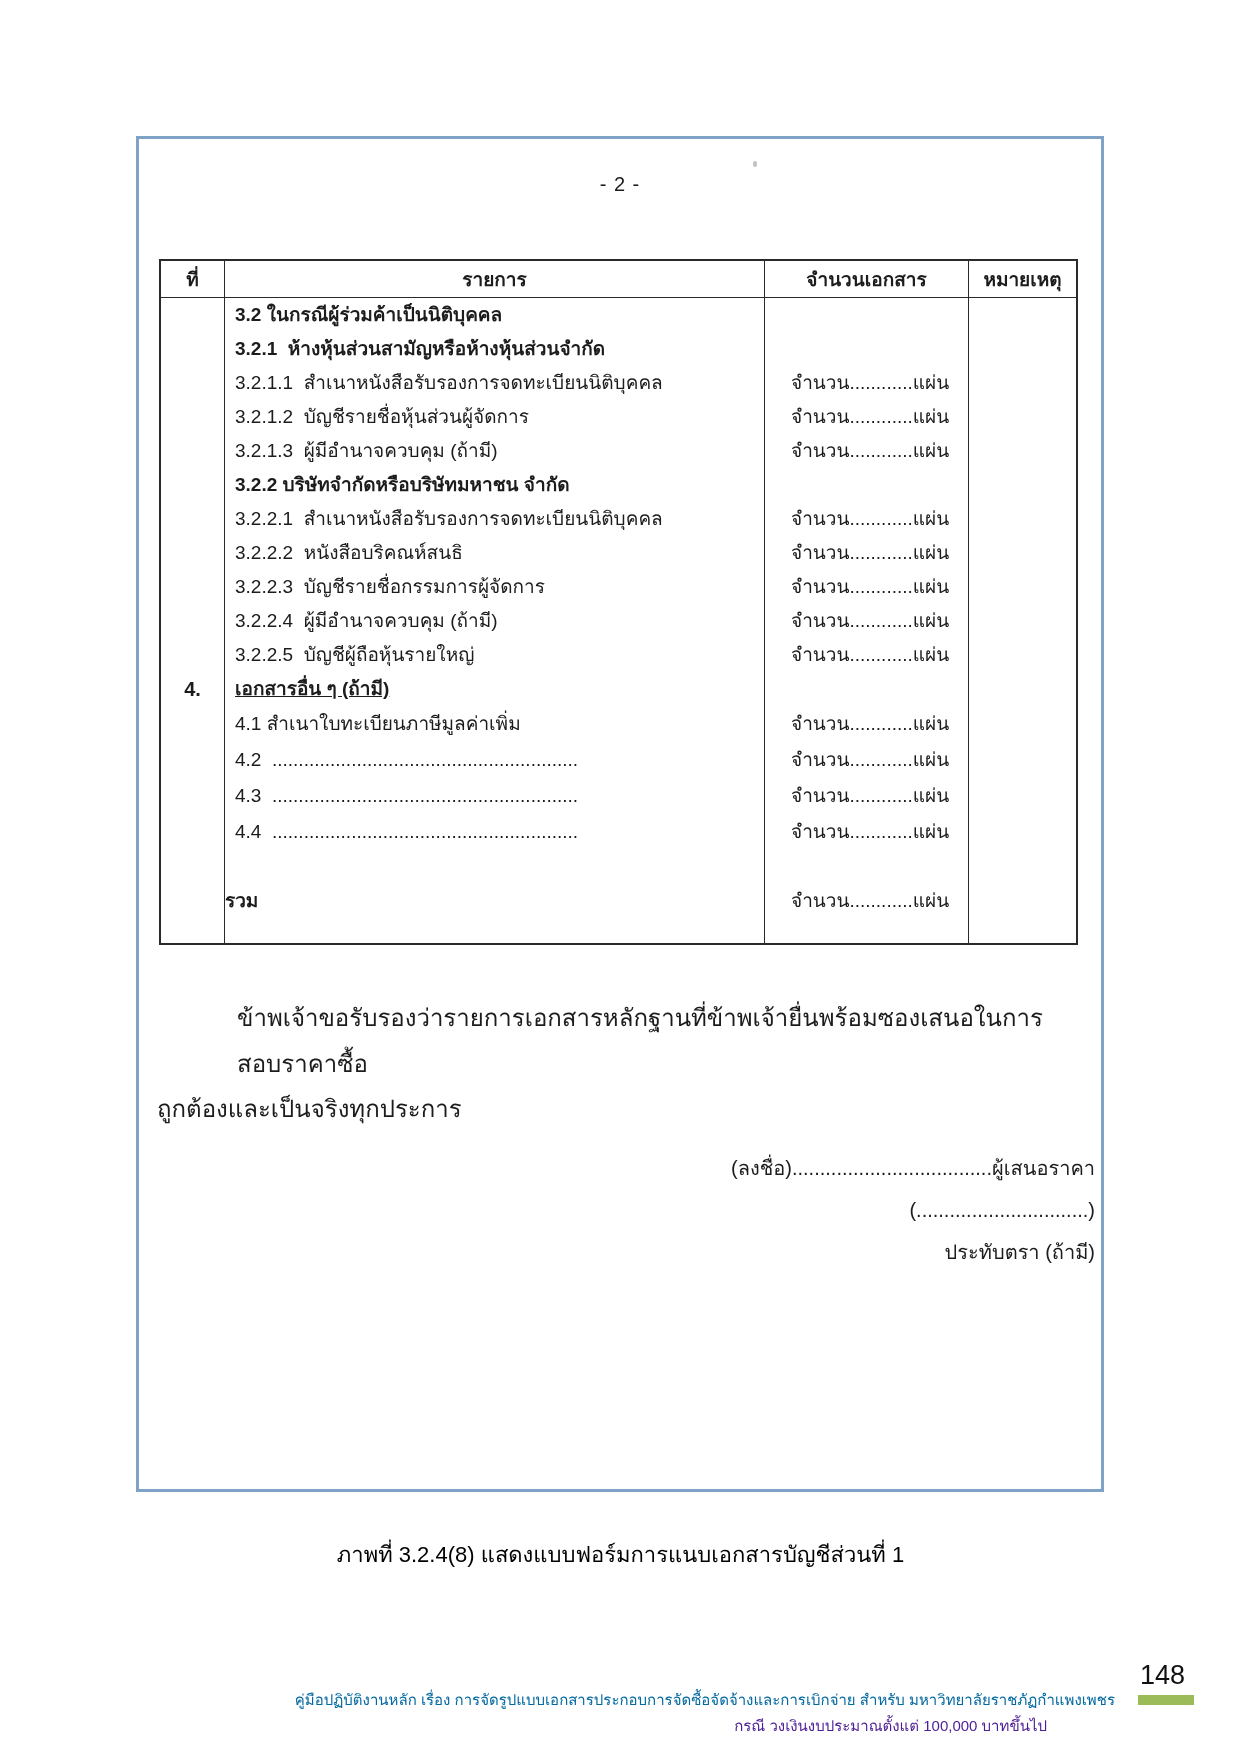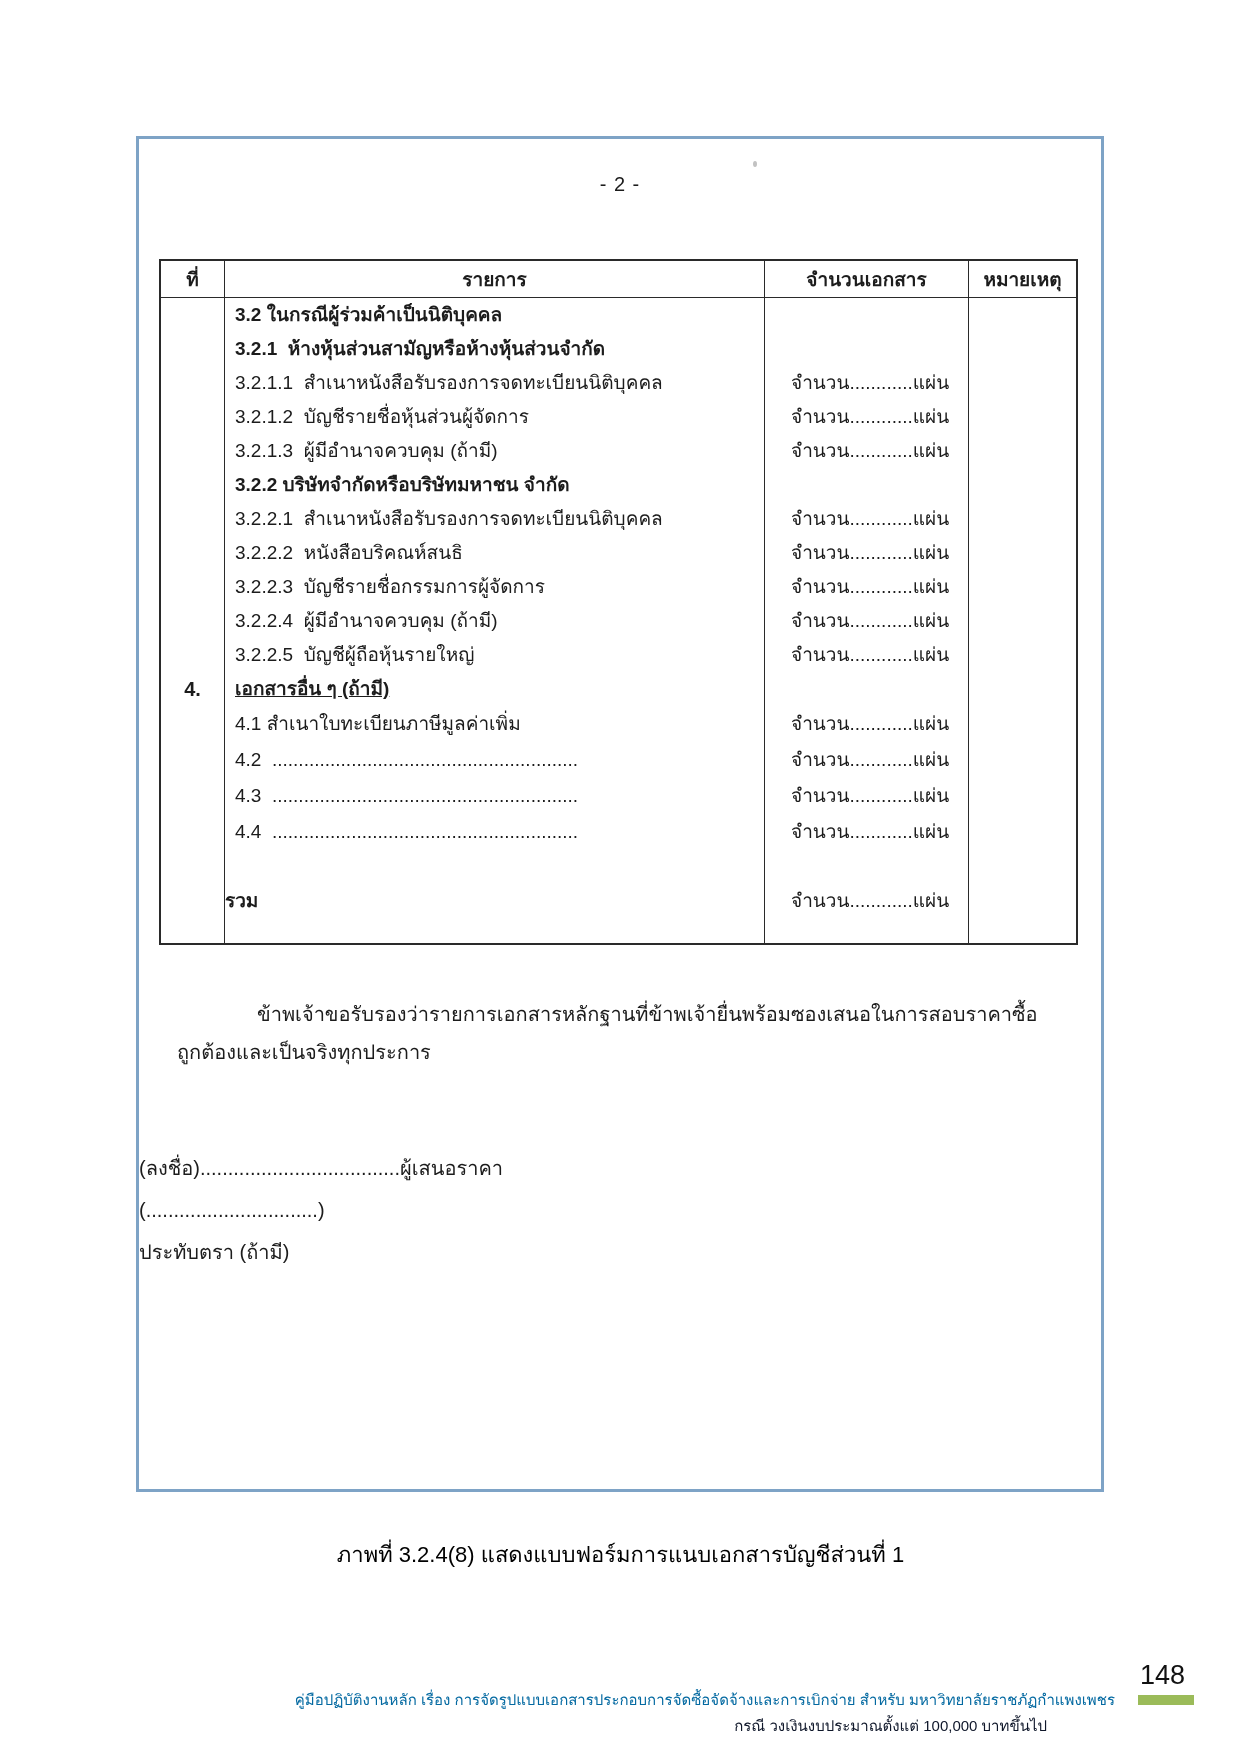--- a/index.html
+++ b/index.html
@@ -24,29 +24,29 @@
             text-align:center;font-weight:bold;padding-left:0;}
   .h34 .c{height:34px;line-height:34px;}
   .h36 .c{height:36px;line-height:36px;}
   .h33 .c{height:33px;}
   .h24 .c{height:24px;}
   .b{font-weight:bold;}
   .bu{font-weight:bold;text-decoration:underline;}
   .center-item{text-align:left;padding-left:0;font-weight:bold;}
   .no-bold{font-weight:bold;font-size:20px;}
   
-  .cert{position:absolute;left:18px;top:856px;width:905px;font-size:20px;line-height:1.9;margin-left:20px;}
+  .cert{position:absolute;left:18px;top:856px;width:905px;font-size:24px;line-height:1.9;}
   .cert .l1{padding-left:80px;}
   
-  .sig{position:absolute;left:0;top:1008px;width:940px;text-align:left;
+  .sig{position:absolute;left:16px;top:1008px;width:940px;text-align:right;
        font-size:20px;line-height:42px;}
   
   .caption{position:absolute;top:1537px;left:0;width:100%;text-align:center;font-size:22px;color:#000000;}
   .footer1{position:absolute;top:1688px;right:126px;font-size:15px;color:#0369a1;}
-  .footer2{position:absolute;top:1714px;right:194px;font-size:15px;color:#0f172a;}
+  .footer2{position:absolute;top:1714px;right:194px;font-size:15px;color:#4c1d95;}
   .pagenum{position:absolute;top:1660px;left:1140px;width:56px;text-align:left;
            font-size:27px;color:#111111;}
   .pagebar{position:absolute;top:1695px;left:1138px;width:56px;height:10px;background:#9bbb59;}
 </style>
 </head>
 <body>
 
 <div class="page">
 
   <div class="doc-box">

